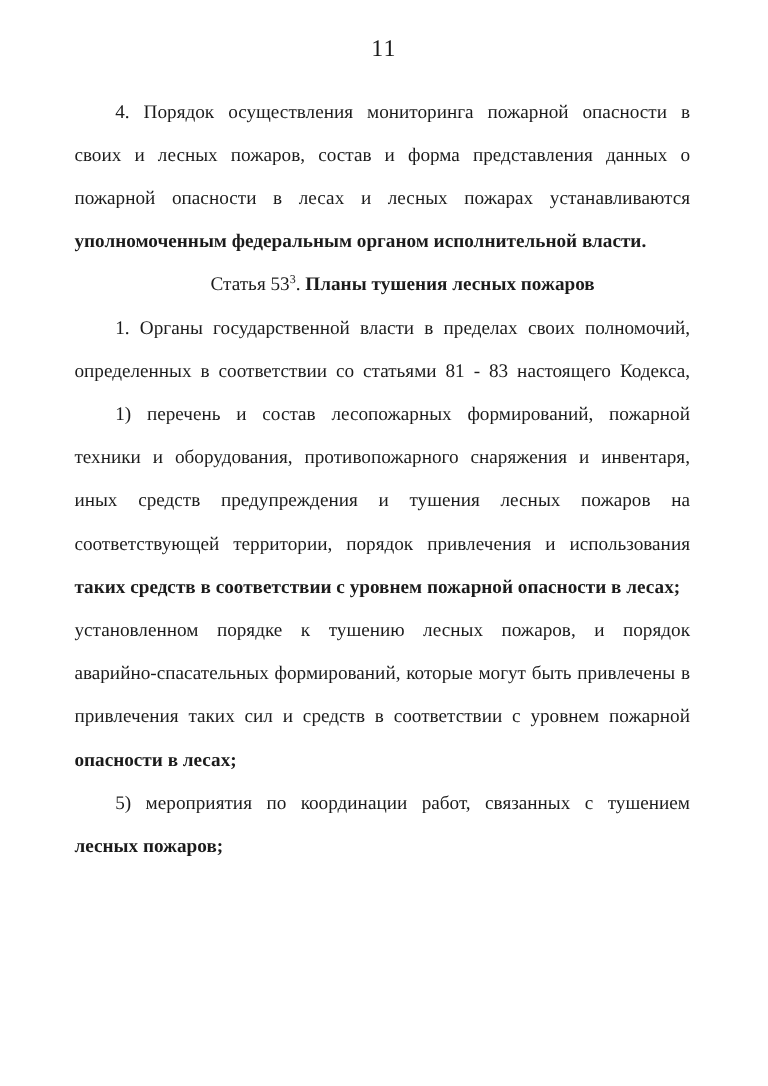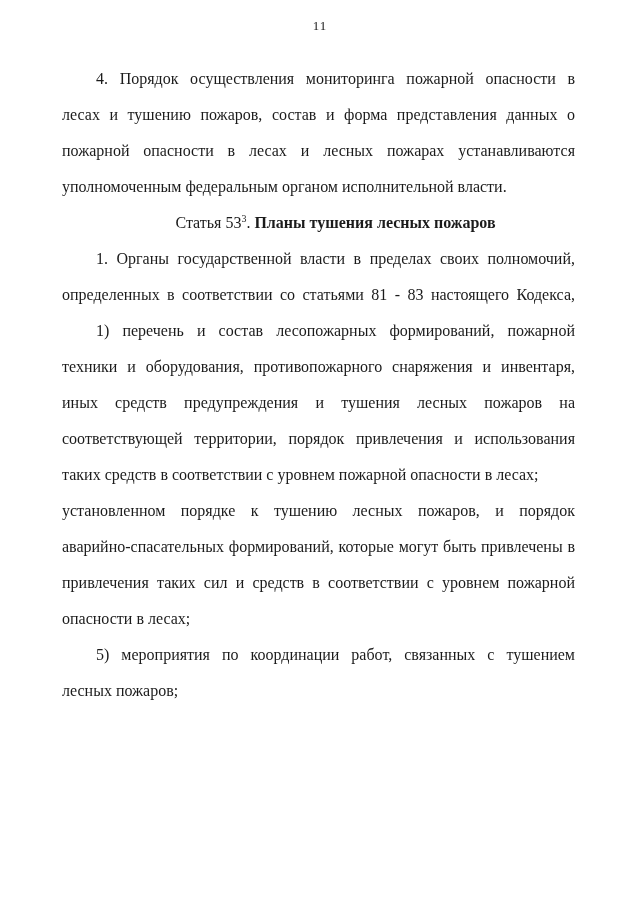--- a/index.html
+++ b/index.html
@@ -14,23 +14,23 @@
     font-family: "Liberation Serif", "DejaVu Serif", serif;
     color: #1b1b1b;
   }
   .page {
     position: relative;
     width: 640px;
     height: 905px;
     background: #ffffff;
   }
   .page-number {
-    margin-top: 16px;
+    margin-top: 31px;
     text-align: center;
-    font-size: 13px;
+    font-size: 20px;
     line-height: 20px;
     letter-spacing: 1px;
   }
   .content {
     margin-top: 25px;
     padding-left: 62px;
     padding-right: 65px;
   }
   .para {
     margin: 0;
@@ -43,20 +43,21 @@
     white-space: normal;
     overflow: visible;
   }
   .line.justified {
     text-align: justify;
     text-align-last: justify;
   }
   .line.last {
     text-align: left;
     text-align-last: left;
+    font-weight: bold;
   }
   .line.first-line {
     text-indent: 34px;
   }
   .heading-line {
     font-size: 16px;
     line-height: 36px;
     height: 36px;
     text-indent: 34px;
     text-align: center;
@@ -72,21 +73,21 @@
   }
 </style>
 </head>
 <body>
 
 <div class="page">
   <div class="page-number">11</div>
   <div class="content" id="content">
       <div class="para">
         <div class="line justified first-line">4. Порядок осуществления мониторинга пожарной опасности в</div>
-        <div class="line justified">лесах и тушению пожаров, состав и форма представления данных о</div>
+        <div class="line justified">своих и лесных пожаров, состав и форма представления данных о</div>
         <div class="line justified">пожарной опасности в лесах и лесных пожарах устанавливаются</div>
         <div class="line last">уполномоченным федеральным органом исполнительной власти.</div>
       </div>
       <div class="heading-line"><span>Статья 53</span><sup>3</sup><span>. </span><span class="heading-title">Планы тушения лесных пожаров</span></div>
       <div class="para">
         <div class="line justified first-line">1. Органы государственной власти в пределах своих полномочий,</div>
         <div class="line justified">определенных в соответствии со статьями 81 - 83 настоящего Кодекса,</div>
       </div>
       <div class="para">
         <div class="line justified first-line">1) перечень и состав лесопожарных формирований, пожарной</div>

